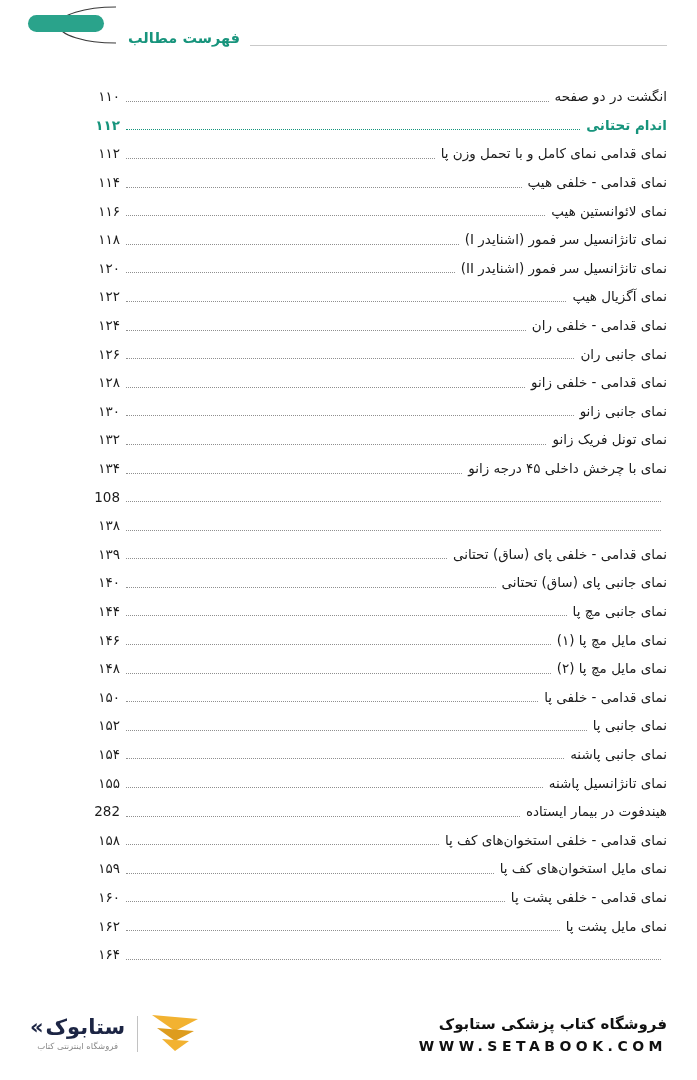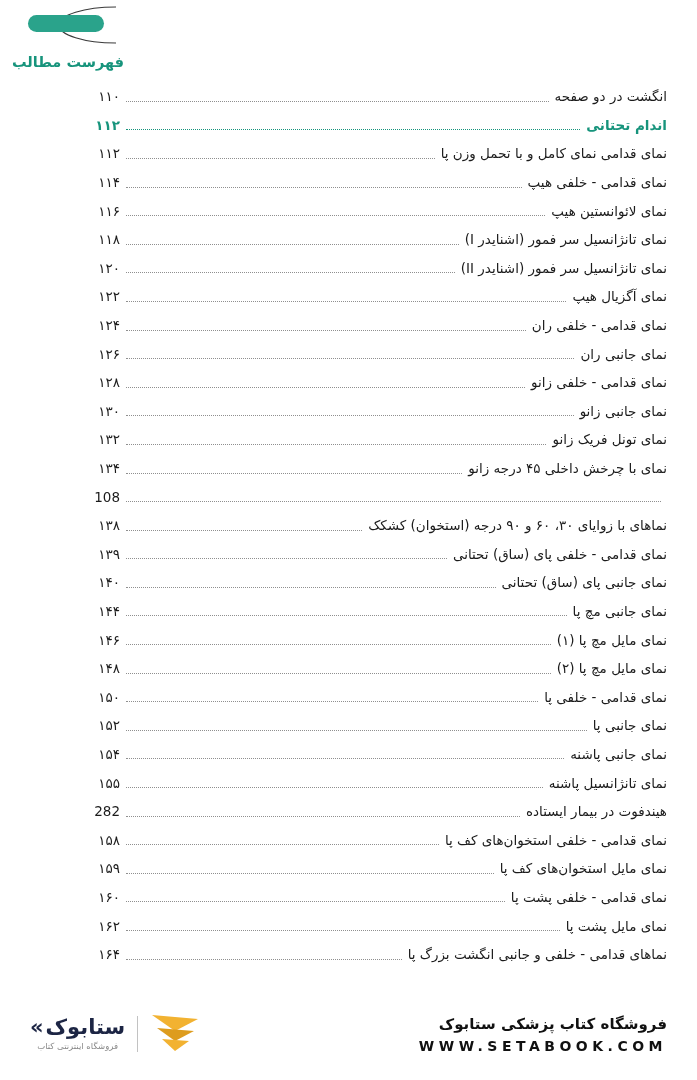--- a/index.html
+++ b/index.html
@@ -16,24 +16,23 @@
     background:#ffffff;
     font-family:"DejaVu Sans", sans-serif;
     direction:rtl;
     position:relative;
     overflow:hidden;
   }
   
   .header{
     direction:ltr;
     display:flex;
-    align-items:flex-start;
+    align-items:flex-end;
     padding:4px 30px 0 4px;
     height:46px;
-    flex-direction:column;
   }
   .cap-svg{width:116px;height:42px;flex:0 0 auto;}
   .header-title{
     color:var(--accent);
     font-weight:bold;
     font-size:14.5px;
     margin:8px 10px 0 8px;
     white-space:nowrap;
   }
   .header-rule{
@@ -220,21 +219,20 @@
     <span class="toc-leader"></span>
     <span class="toc-page">۱۳۴</span>
   </div>
 
   <div class="toc-row">
     <span class="toc-leader"></span>
     <span class="toc-page">108</span>
   </div>
 
   <div class="toc-row">
-    <span class="toc-title">نماهای با زوایای ۳۰، ۶۰ و ۹۰ درجه (استخوان) کشکک</span>
     <span class="toc-leader"></span>
     <span class="toc-page">۱۳۸</span>
   </div>
 
   <div class="toc-row">
     <span class="toc-title">نمای قدامی - خلفی پای (ساق) تحتانی</span>
     <span class="toc-leader"></span>
     <span class="toc-page">۱۳۹</span>
   </div>
 
@@ -310,21 +308,20 @@
     <span class="toc-page">۱۶۰</span>
   </div>
 
   <div class="toc-row">
     <span class="toc-title">نمای مایل پشت پا</span>
     <span class="toc-leader"></span>
     <span class="toc-page">۱۶۲</span>
   </div>
 
   <div class="toc-row">
-    <span class="toc-title">نماهای قدامی - خلفی و جانبی انگشت بزرگ پا</span>
     <span class="toc-leader"></span>
     <span class="toc-page">۱۶۴</span>
   </div>
 </div>
 
 <div class="footer">
   <div class="store-block">
     <div class="store-title">فروشگاه کتاب پزشکی ستابوک</div>
     <div class="store-url">WWW.SETABOOK.COM</div>
   </div>

